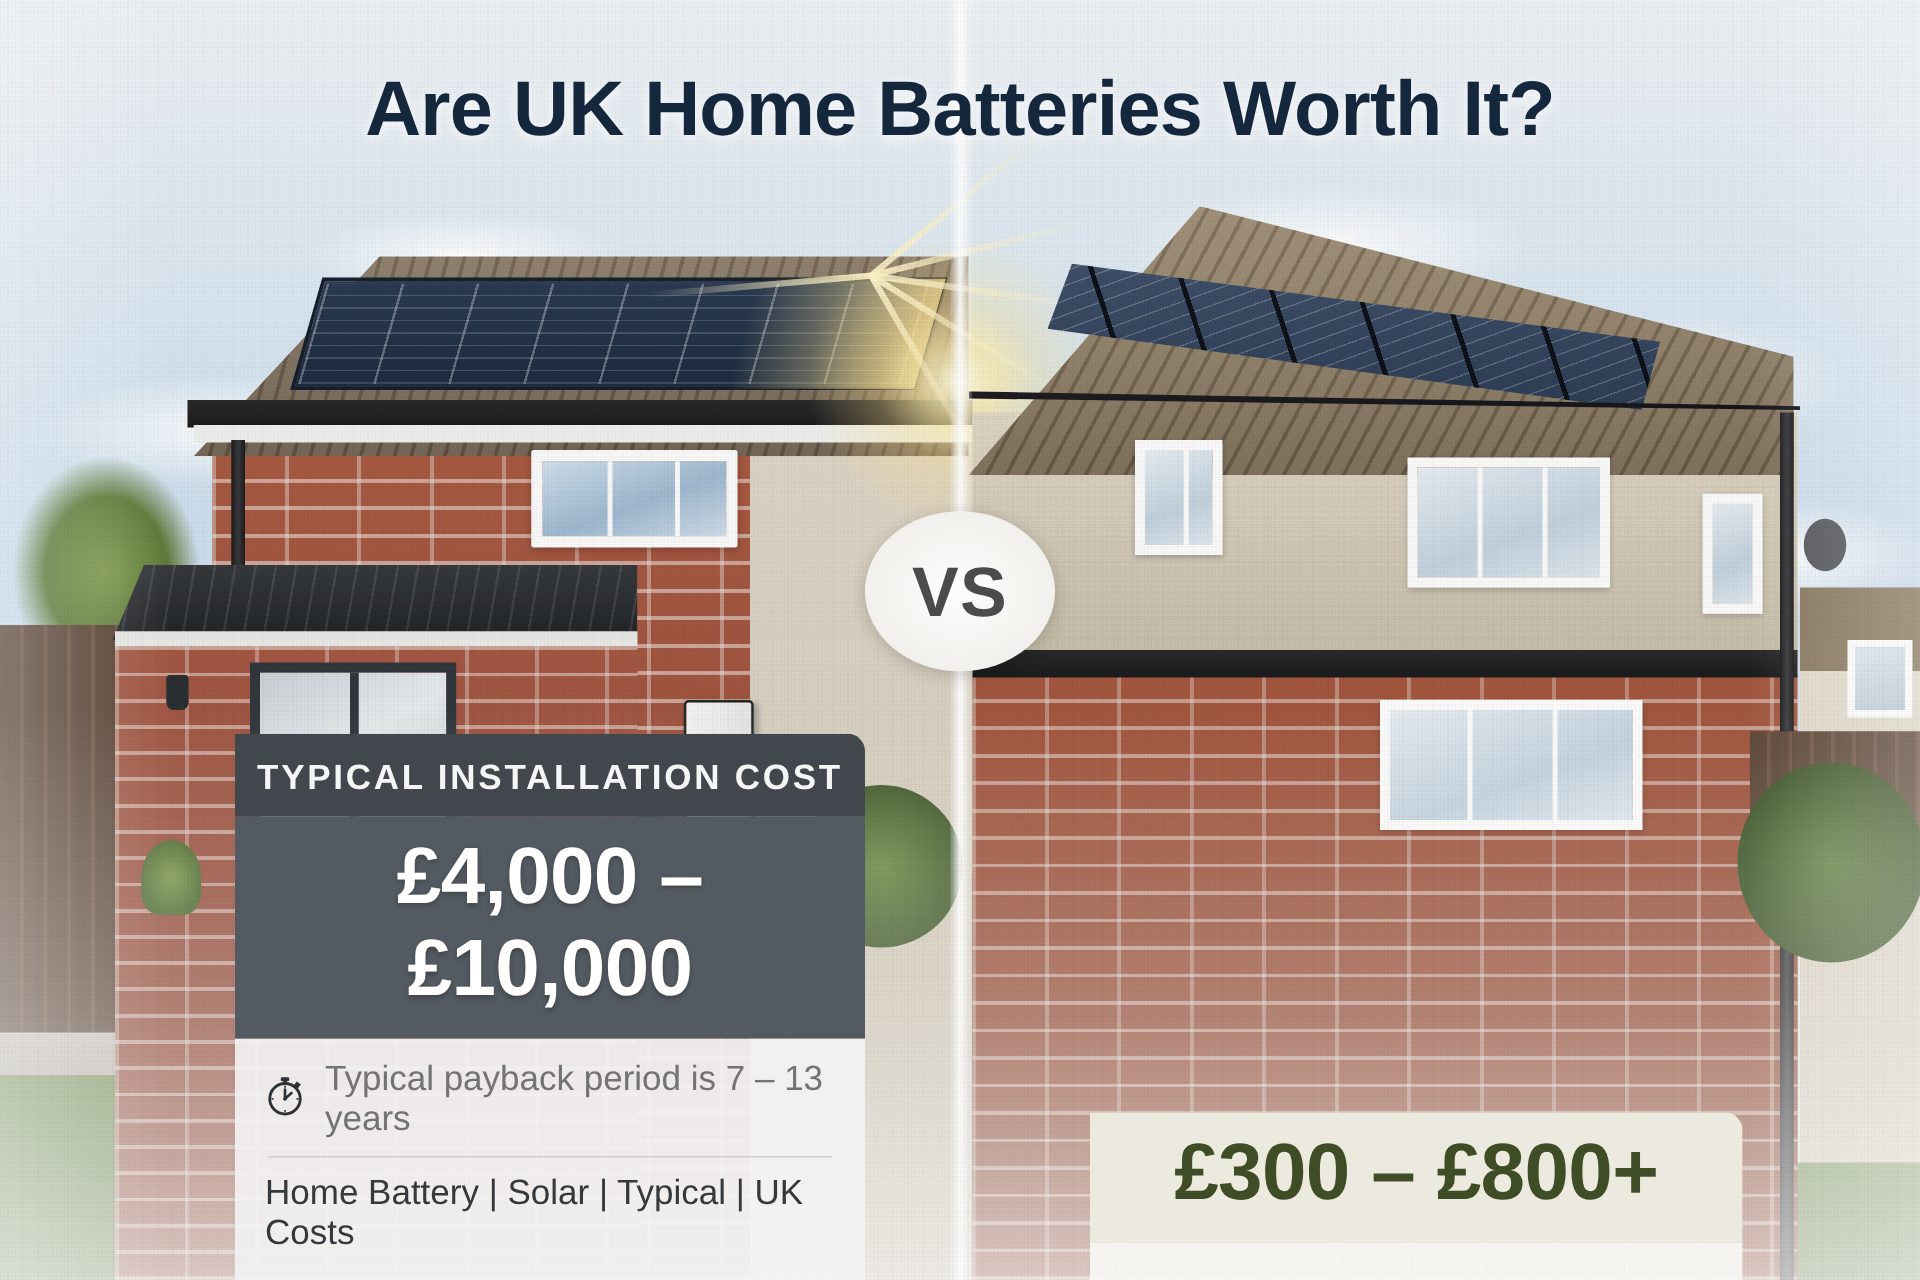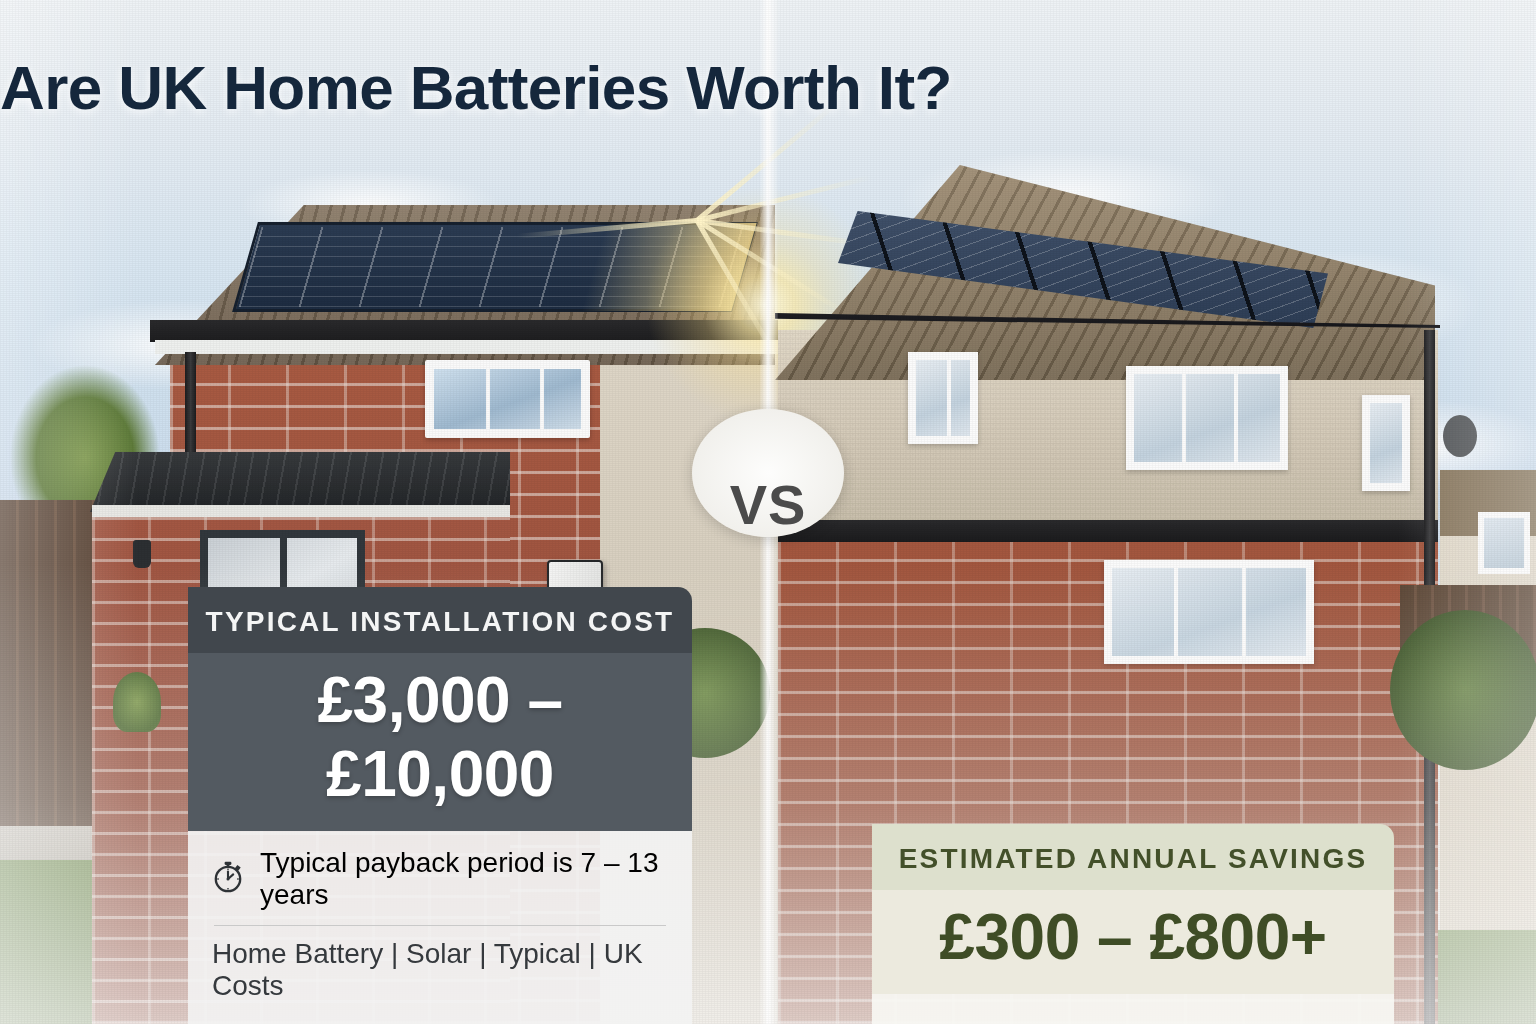--- a/index.html
+++ b/index.html
@@ -217,33 +217,34 @@
   .grain {
     position:absolute; inset:0; pointer-events:none; opacity:.05;
     background-image:
       repeating-linear-gradient(0deg, rgba(0,0,0,.6) 0 1px, rgba(255,255,255,0) 1px 2px),
       repeating-linear-gradient(90deg, rgba(0,0,0,.5) 0 1px, rgba(255,255,255,0) 1px 3px);
   }
 
   
   .title {
     position:absolute; left:0; top:52px; width:1536px;
+    text-align:center;
     font-size:62px; font-weight:700; letter-spacing:-.6px;
     color:#15273c;
     text-shadow:0 2px 10px rgba(255,255,255,.85);
     white-space:nowrap;
   }
 
   
   .vs-badge {
     position:absolute; left:692px; top:409px; width:152px; height:128px;
     border-radius:50%;
     background:radial-gradient(closest-side,#fdfdfc,#f1f0ec);
     box-shadow:0 3px 14px rgba(0,0,0,.18);
-    display:flex; align-items:flex-end; justify-content:center;
+    display:flex; align-items:center; justify-content:center;
   }
   .vs-badge span {
     font-size:56px; font-weight:700; letter-spacing:1px; color:#4b4b4b;
   }
 
   
   .card { position:absolute; bottom:0; overflow:hidden;padding-left:48px; }
   .card-left  { left:140px;  width:552px; border-radius:14px 14px 0 0; }
   .card-right { left:824px;  width:570px; border-radius:14px 14px 0 0; }
 
@@ -260,21 +261,21 @@
   .card-left .card-value { background:#535a61; color:#ffffff; font-size:64px;
                            text-shadow:0 2px 4px rgba(0,0,0,.25); }
   .card-left .card-body  { background:rgba(243,243,243,.90); padding:16px 24px 12px; }
 
   .card-right .card-head  { background:#dde0cd; color:#43502a; }
   .card-right .card-value { background:#eceade; color:#3f4d26; font-size:64px; }
   .card-right .card-body  { background:rgba(247,247,243,.92); padding:18px 26px 12px; }
 
   .row { display:flex; align-items:center; gap:14px; }
   .row + .row { margin-top:6px; }
-  .row-text { font-size:28px; color:#000000; }
+  .row-text { font-size:28px; color:#737373; }
   .card-right .row-text { font-size:28px; color:#2b2f33; }
 
   .hr { height:1px; background:#c9c9c9; margin:14px 2px 12px; }
   .tags { font-size:28px; color:#35393d; text-align:left; padding-bottom:10px; }
 
   .ico { flex:0 0 auto; display:block; }
 </style>
 </head>
 <body>
 
@@ -357,21 +358,21 @@
   <div class="grain"></div>
 
   <div class="title">Are UK Home Batteries Worth It?</div>
 
   <div class="vs-badge">
     <span>VS</span>
   </div>
 
   <div class="card card-left">
     <div class="card-head">TYPICAL INSTALLATION COST</div>
-    <div class="card-value">£3,000 – £10,000</div>
+    <div class="card-value">£4,000 – £10,000</div>
     <div class="card-body">
       <div class="row">
         <span class="ico">
           <svg width="34" height="34" viewBox="0 0 34 34">
             <circle cx="16" cy="19" r="12.2" fill="none" stroke="#2e3236" stroke-width="2.3"></circle>
             <rect x="12.6" y="1.8" width="6.8" height="3.1" rx="1.1" fill="#2e3236"></rect>
             <rect x="14.6" y="4.2" width="2.8" height="3.6" fill="#2e3236"></rect>
             <path d="M25.4 5.1 l3.3 2.4 -2.7 3.4 -3.3-2.4z" fill="#2e3236"></path>
             <line x1="16" y1="19" x2="16" y2="11.6" stroke="#2e3236" stroke-width="2.1" stroke-linecap="round"></line>
             <line x1="16" y1="19" x2="21.2" y2="14.4" stroke="#2e3236" stroke-width="2.1" stroke-linecap="round"></line>
@@ -383,19 +384,18 @@
           </svg>
         </span>
         <span class="row-text">Typical payback period is 7 – 13 years</span>
       </div>
       <div class="hr"></div>
       <div class="tags">Home Battery | Solar | Typical | UK Costs</div>
     </div>
   </div>
 
   <div class="card card-right">
-    <div class="card-head">ESTIMATED ANNUAL SAVINGS</div>
     <div class="card-value">£300 – £800+</div>
     <div class="card-body">
     </div>
   </div>
 
 </div>
 
 </body></html>

